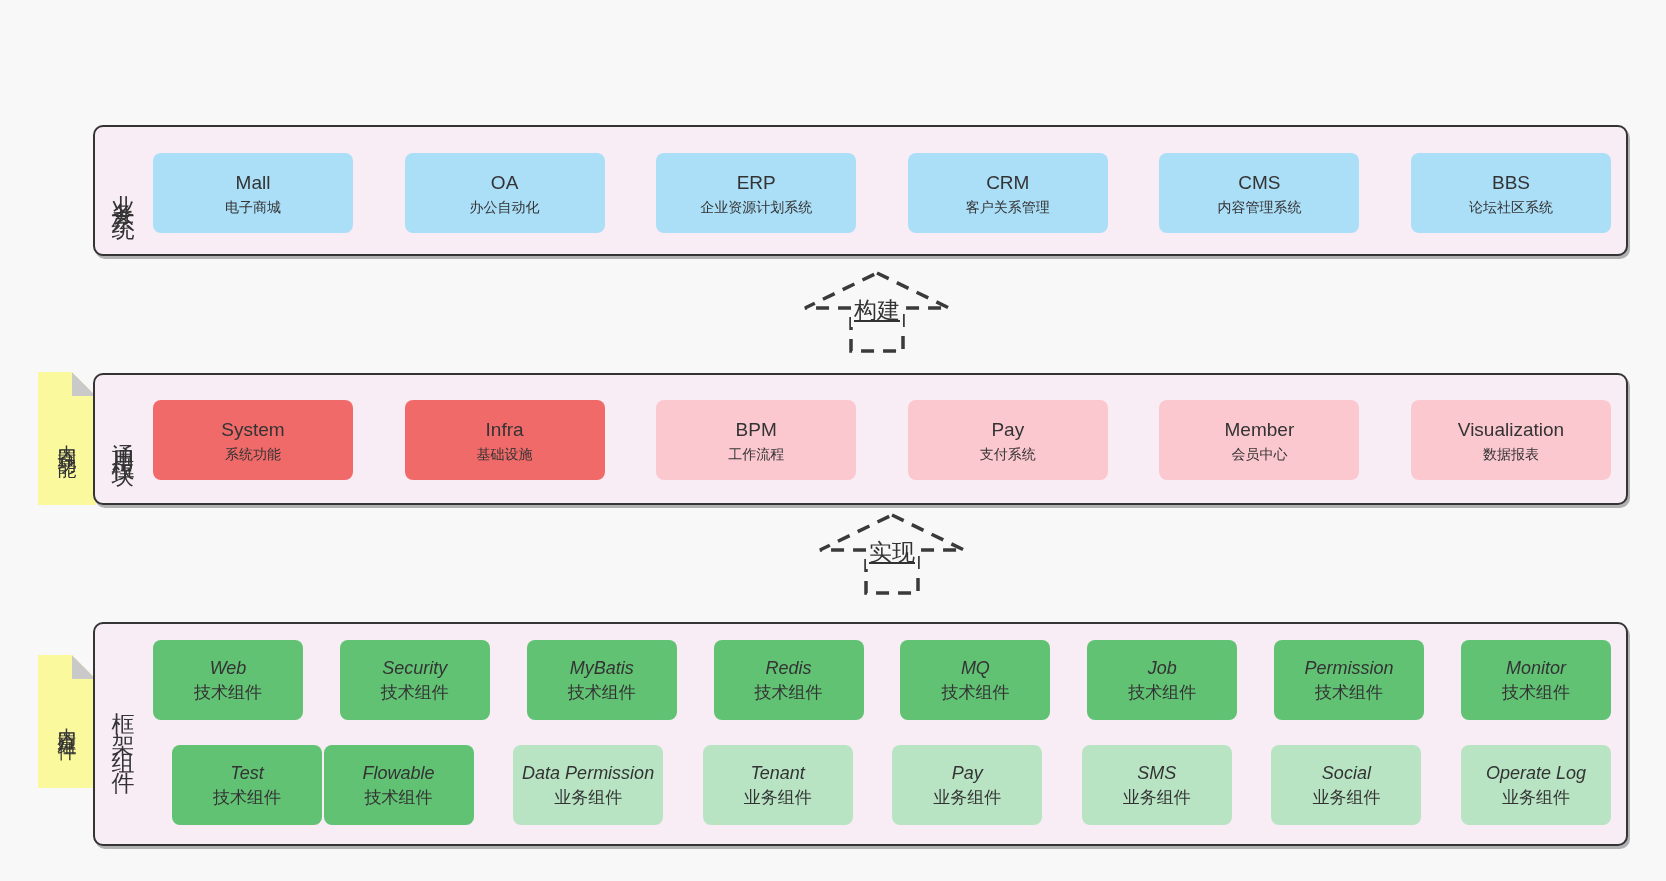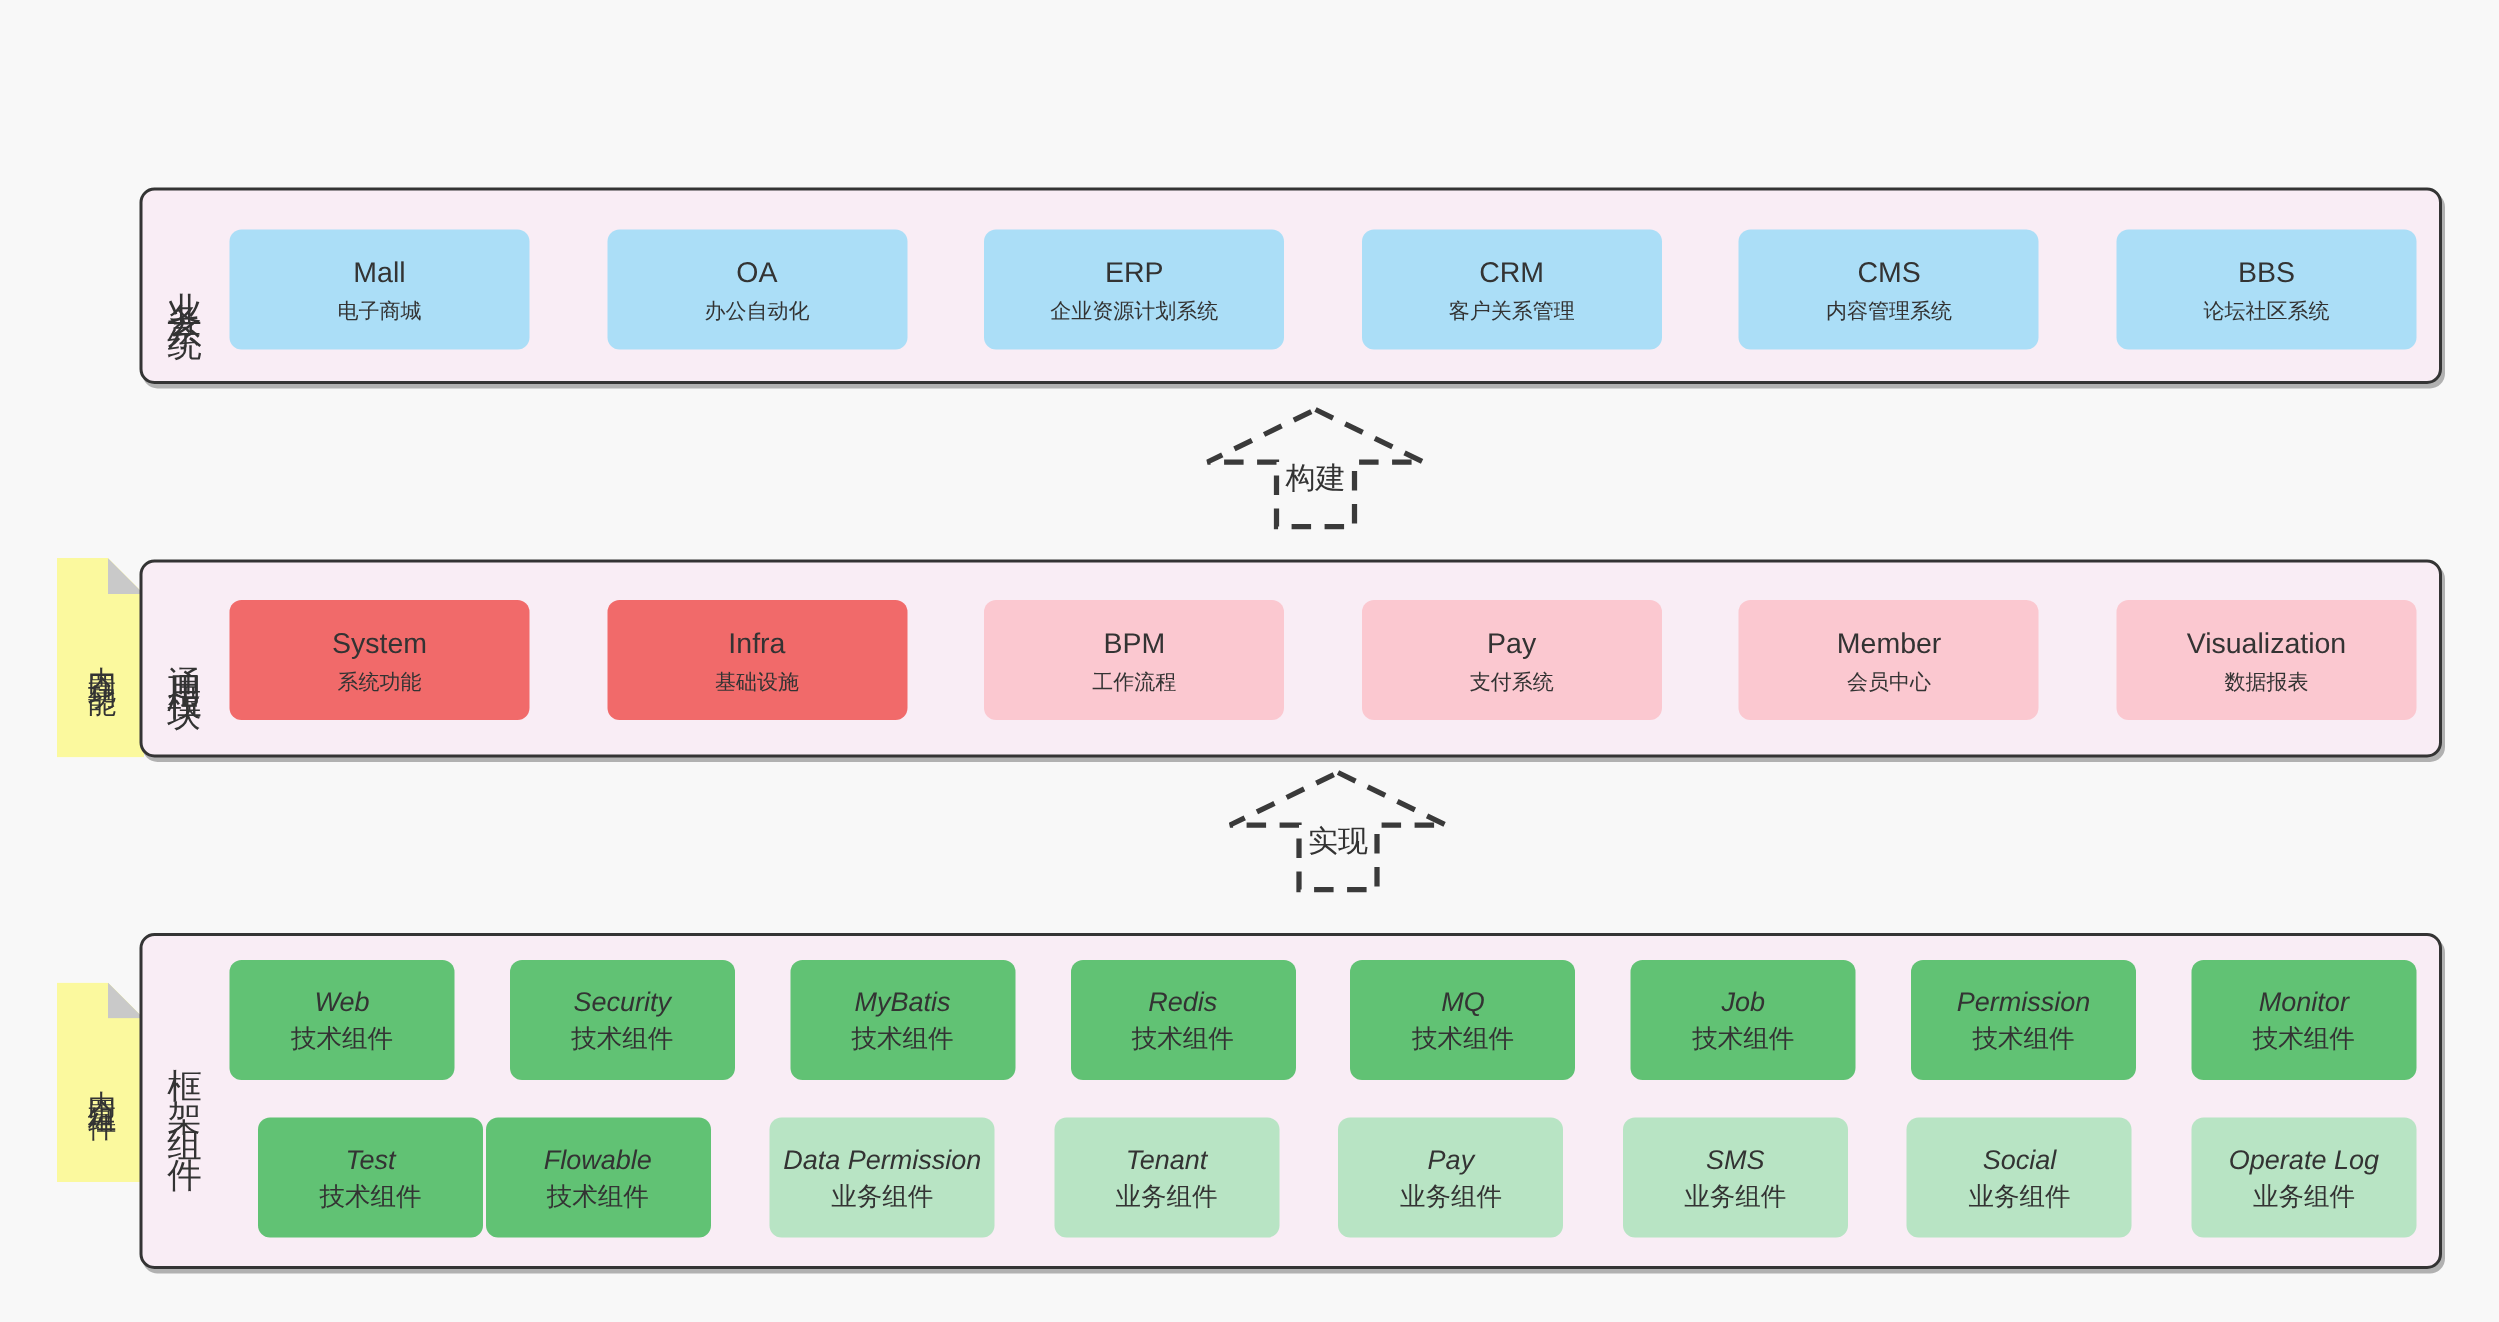--- a/index.html
+++ b/index.html
@@ -82,23 +82,23 @@
   
   .arrow{position:absolute;width:150px;height:84px;z-index:3;}
   .arrow-1{left:802px;top:270px;}
   .arrow-2{left:817px;top:512px;}
   .arrow svg{position:absolute;inset:0;}
   .arrow path{
     fill:none;stroke:#3a3a3a;stroke-width:3.5;
     stroke-dasharray:13 9;stroke-linecap:butt;
   }
   .arrow-label{
-    position:absolute;left:50%;top:34px;transform:translateX(-50%);
+    position:absolute;left:50%;top:24px;transform:translateX(-50%);
     background:var(--page-bg,#f8f8f8);
-    font-size:20px;padding:1px 3px;white-space:nowrap;
+    font-size:23px;padding:1px 3px;white-space:nowrap;text-decoration:underline;
   }
 </style>
 </head>
 <body>
 
 <div class="canvas">
 
   <div class="sticky sticky-1">
     <span class="fold"></span>
     <span class="tag-text">内置功能</span>

